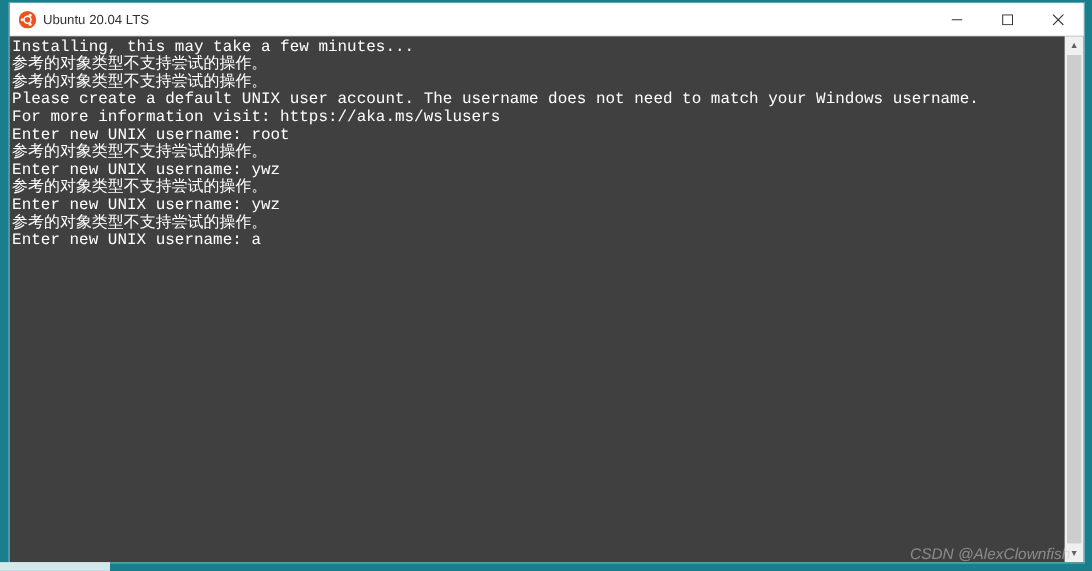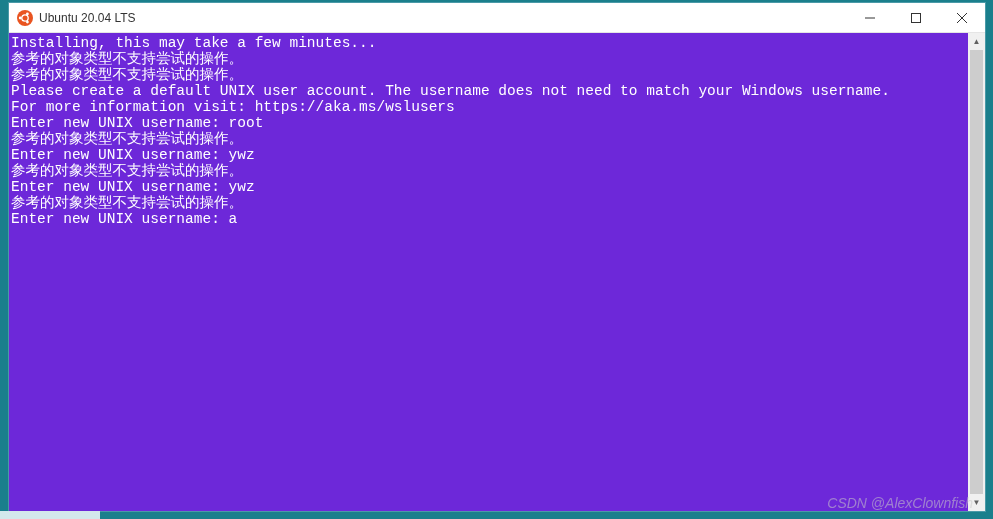--- a/index.html
+++ b/index.html
@@ -63,21 +63,21 @@
       color: #555;
       font-size: 10px;
     }
     .win-btn svg {
       width: 10px;
       height: 10px;
     }
     .terminal-area {
       flex: 1;
       display: flex;
-      background: #6d28d9;
+      background: #404040;
       overflow: hidden;
     }
     .terminal-content {
       flex: 1;
       padding: 2px 2px;
       font-family: "SimSun", "NSimSun", "Courier New", monospace;
       font-size: 14.5px;
       line-height: 16px;
       color: #ffffff;
       white-space: pre;

